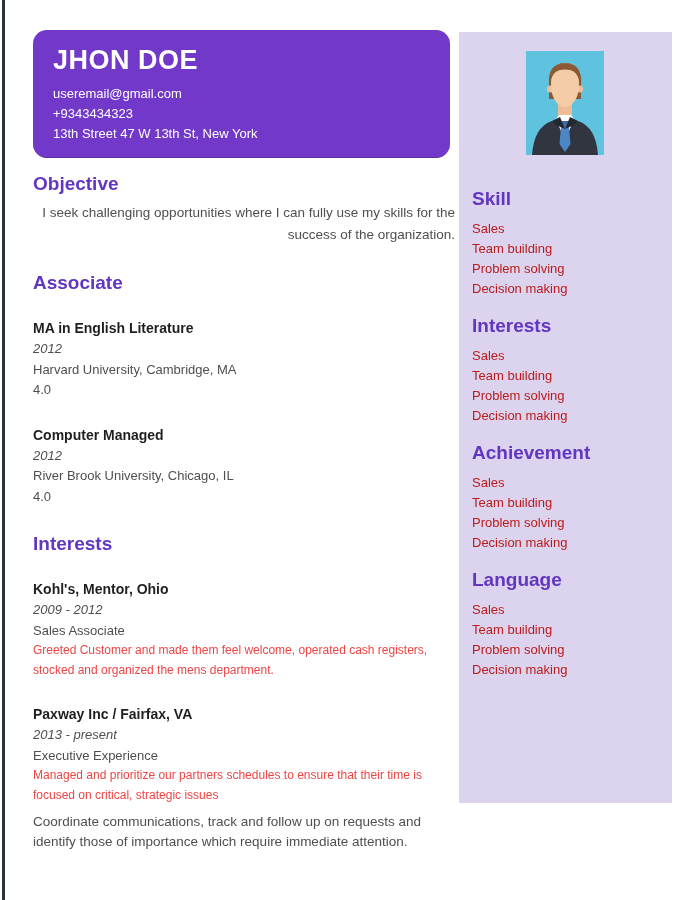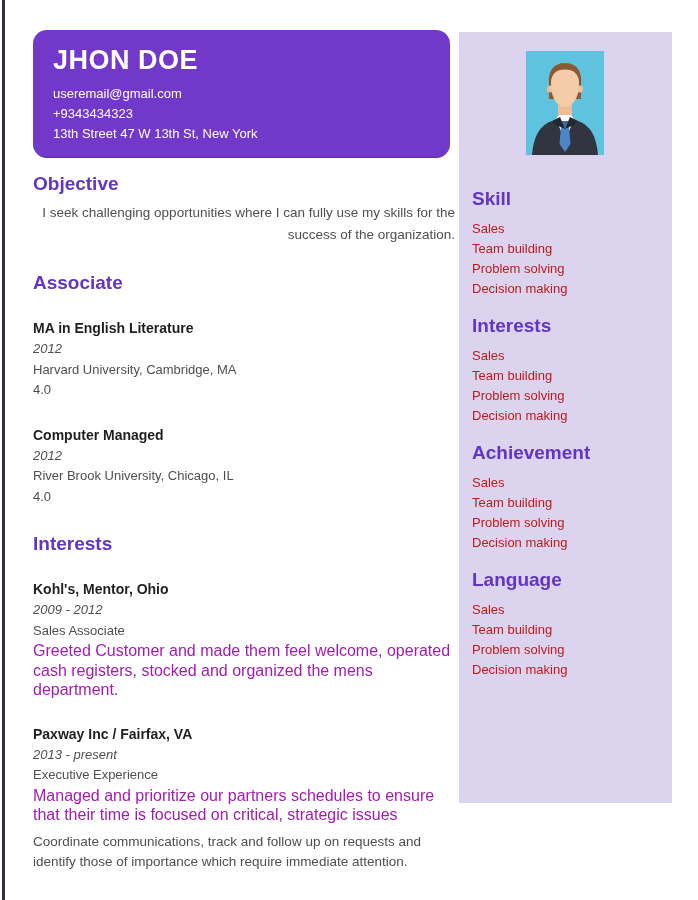--- a/index.html
+++ b/index.html
@@ -48,21 +48,21 @@
     text-align: right;
   }
   .para-tight {
     font-size: 13.5px; color: #4f4f4f; line-height: 20px;
     margin: 7px 0 0 0;
   }
   .entry { margin-top: 24px; }
   .entry-title { font-size: 14px; font-weight: bold; color: #1f1f1f; line-height: 21px; }
   .entry-line { font-size: 13px; color: #4f4f4f; line-height: 20.5px; }
   .italic { font-style: italic; }
-  .entry-desc { font-size: 16px; color: #a21caf; line-height: 19.5px; }
+  .entry-desc { font-size: 12px; color: #ef4444; line-height: 19.5px; }
   
   .sidebar {
     position: absolute; left: 459px; top: 32px;
     width: 213px; height: 771px;
     background: #dcd3ee;
     padding: 19px 14px 0 13px;
   }
   .photo { display: block; width: 78px; height: 104px; margin: 0 auto; }
   .sb-section h3 {
     color: #6236c0; font-size: 19px; font-weight: bold;

